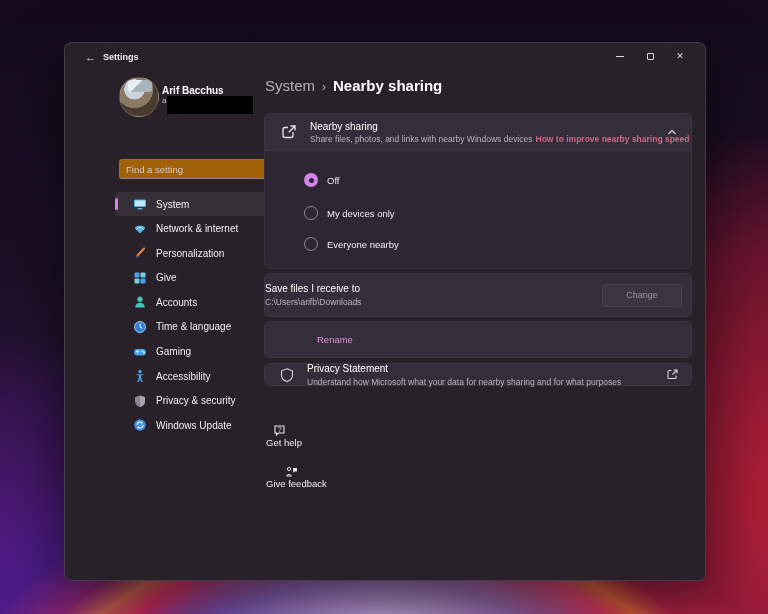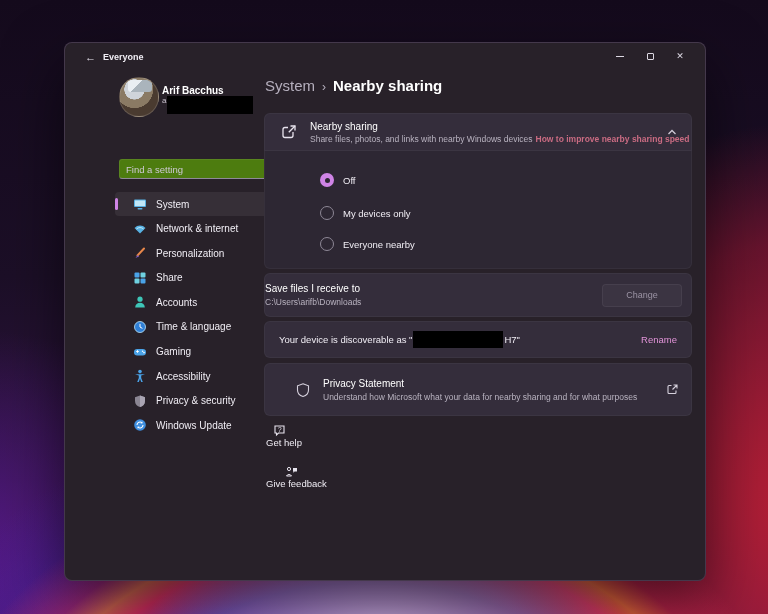--- a/index.html
+++ b/index.html
@@ -43,21 +43,21 @@
   }
   .avatar::after { content:""; position:absolute; left:8px; top:2px; width:24px; height:12px; border-radius:3px;
     background:linear-gradient(135deg,#e9eef2 0 40%, #aab4bc 41% 100%); }
   .profile-name { position:absolute; left:43px; top:8px; font-size:10px; font-weight:700; color:#fff; white-space:nowrap; }
   .email-row { position:absolute; left:43px; top:19px; display:flex; align-items:flex-start; }
   .email-hint { font-size:8px; color:#c9c3cf; margin-right:1px; }
   .redaction-email { width:86px; height:18px; background:#000; }
 
   .search-box {
     position:absolute; left:12px; top:86px; width:163px; height:20px;
-    background:#4d7c0f; border:1px solid rgba(255,255,255,0.07); border-bottom:1px solid #8f8a97;
+    background:#a16207; border:1px solid rgba(255,255,255,0.07); border-bottom:1px solid #8f8a97;
     border-radius:3px; display:flex; align-items:center;
   }
   .search-input {
     flex:1; background:transparent; border:none; outline:none; color:#d6d1dd;
     font-size:9.5px; padding:0 6px; font-family:"Liberation Sans","DejaVu Sans",sans-serif;
   }
   .search-input::placeholder { color:#cfcad6; }
   .search-icon { margin-right:7px; display:flex; }
 
   .nav { position:absolute; left:8px; right:12px; top:119px; }
@@ -83,21 +83,21 @@
   .card { position:absolute; left:0; width:428px; background:#342d3b; border:1px solid rgba(255,255,255,0.04); border-radius:6px; }
   .expander-header { top:70px; height:38px; border-radius:6px 6px 0 0; display:flex; align-items:center; padding:0 12px 0 15px; }
   .expander-body { top:108px; height:118px; background:#2d2733; border-top:none; border-radius:0 0 6px 6px; }
   .exp-icon { width:18px; height:18px; margin-right:12px; flex:0 0 auto; display:flex; }
   .exp-texts { flex:1; min-width:0; }
   .exp-title { font-size:10px; color:#ffffff; margin-bottom:2px; }
   .exp-sub { font-size:8.5px; color:#b9b3c0; white-space:nowrap; }
   .exp-link { color:var(--link-rose); font-weight:700; margin-left:3px; }
   .chevron { width:14px; height:14px; display:flex; margin-left:8px; }
 
-  .radio-row { position:absolute; left:39px; display:flex; align-items:center; height:16px;margin-left:16px; }
+  .radio-row { position:absolute; left:39px; display:flex; align-items:center; height:16px; }
   .radio-row .dot { width:14px; height:14px; border-radius:50%; margin-right:9px; flex:0 0 auto;
     border:1px solid #8d8796; background:transparent; }
   .radio-row.selected .dot { border:none; background:var(--accent); position:relative; }
   .radio-row.selected .dot::after { content:""; position:absolute; left:4.5px; top:4.5px; width:5px; height:5px;
     border-radius:50%; background:#2d2733; }
   .radio-label { font-size:9.5px; color:#f0edf4; }
   .r0 { top:21px; } .r1 { top:54px; } .r2 { top:85px; }
 
   .save-card { top:230px; height:44px; display:flex; align-items:center; padding:0 9px 0 0; }
   .row-texts { flex:1; min-width:0; }
@@ -106,39 +106,39 @@
   .change-btn {
     width:80px; height:23px; border-radius:4px; background:#3b3442; border:1px solid rgba(255,255,255,0.06);
     color:#9b93a4; font-size:9px; display:flex; align-items:center; justify-content:center;
   }
 
   .discover-card { top:278px; height:37px; display:flex; align-items:center; padding:0 14px; }
   .discover-text { flex:1; display:flex; align-items:center; font-size:9.5px; color:#f0edf4; }
   .redaction-device { width:90px; height:17px; background:#000; display:inline-block; margin:0 1px; }
   .rename-link { font-size:9.5px; color:var(--link-pink);padding-left:38px; }
 
-  .privacy-card { top:320px; height:53px; display:flex; align-items:center; padding:0 12px 0 30px; }
+  .privacy-card { top:320px; height:23px; display:flex; align-items:center; padding:0 12px 0 14px; }
   .shield-icon { width:16px; height:16px; margin-right:12px; flex:0 0 auto; display:flex; }
   .ext-icon { width:13px; height:13px; display:flex; margin-left:8px; }
 
   .footer-link { position:absolute; display:flex; align-items:center;flex-direction:column; }
   .fl0 { left:2px; top:381px; } .fl1 { left:2px; top:422px; }
   .footer-icon { width:13px; height:13px; margin-right:9px; display:flex; }
   .footer-label { font-size:9.5px; color:#f0edf4; }
 
   :root { --accent:#cf84e6; --link-rose:#c96b82; --link-pink:#e193d8; }
 </style>
 </head>
 <body>
 
 <div class="window">
 
   <div class="titlebar">
     <div class="back-btn">←</div>
-    <div class="app-title">Everyone</div>
+    <div class="app-title">Settings</div>
     <div class="win-controls">
       <div class="win-btn">
           <span class="glyph-min"></span>
         </div>
       <div class="win-btn">
           <span class="glyph-max"></span>
         </div>
       <div class="win-btn">
           <span>✕</span>
         </div>
@@ -196,21 +196,21 @@
       </div>
       <div class="nav-item">
         <span class="nav-icon">
           <svg width="14" height="14" viewBox="0 0 14 14">
               <rect x="1.5" y="1.5" width="5" height="5" rx="1" fill="#4aa3e8"></rect>
               <rect x="7.5" y="1.5" width="5" height="5" rx="1" fill="#6fd1e0"></rect>
               <rect x="1.5" y="7.5" width="5" height="5" rx="1" fill="#6fd1e0"></rect>
               <rect x="7.5" y="7.5" width="5" height="5" rx="1" fill="#4aa3e8"></rect>
             </svg>
         </span>
-        <span class="nav-label">Share</span>
+        <span class="nav-label">Give</span>
       </div>
       <div class="nav-item">
         <span class="nav-icon">
           <svg width="14" height="14" viewBox="0 0 14 14">
               <circle cx="7" cy="4.2" r="2.6" fill="#3ec6b8"></circle>
               <path d="M2.2 12.5 a4.8 4.8 0 0 1 9.6 0 Z" fill="#3ec6b8"></path>
             </svg>
         </span>
         <span class="nav-label">Accounts</span>
       </div>
@@ -313,25 +313,20 @@
 
     <div class="card save-card">
       <span class="row-texts">
         <div class="row-title">Save files I receive to</div>
         <div class="row-sub">C:\Users\arifb\Downloads</div>
       </span>
       <div class="change-btn">Change</div>
     </div>
 
     <div class="card discover-card">
-      <span class="discover-text">
-        <span>Your device is discoverable as "</span>
-        <span class="redaction-device"></span>
-        <span>H7"</span>
-      </span>
       <span class="rename-link">Rename</span>
     </div>
 
     <div class="card privacy-card">
       <span class="shield-icon">
         <svg width="16" height="16" viewBox="0 0 16 16">
             <path d="M8 1.8 L13.5 3.8 V8 C13.5 11.4 11 13.6 8 14.5 C5 13.6 2.5 11.4 2.5 8 V3.8 Z" fill="none" stroke="#d6d1dd" stroke-width="1.1"></path>
           </svg>
       </span>
       <span class="row-texts">

